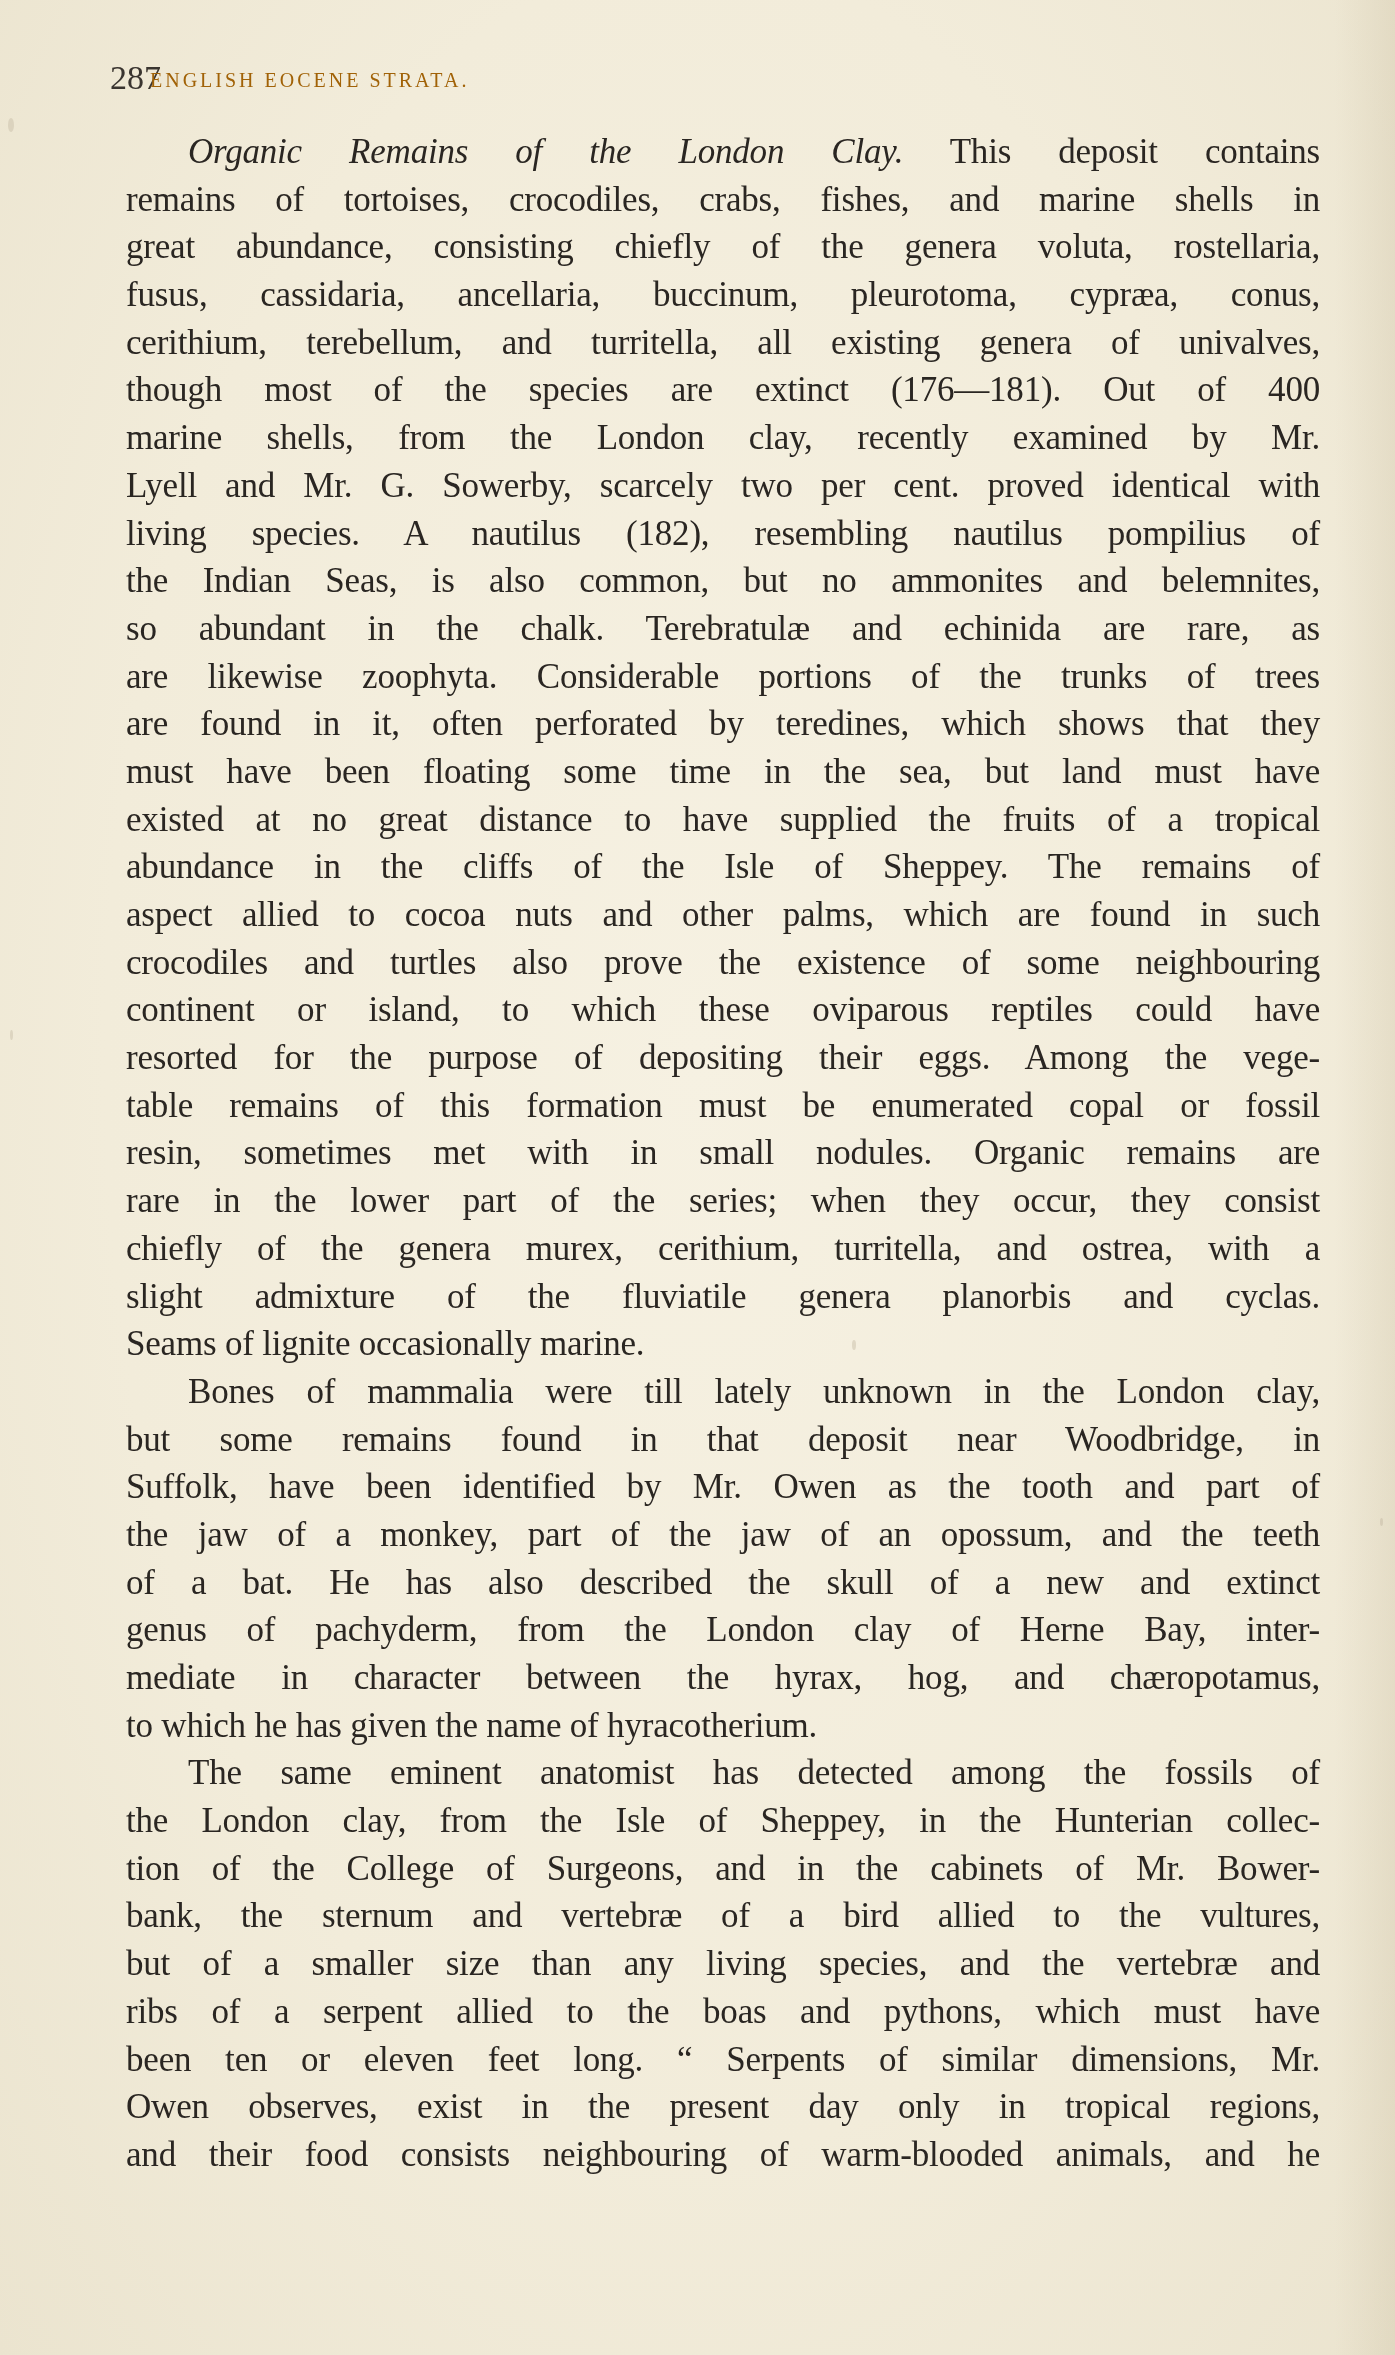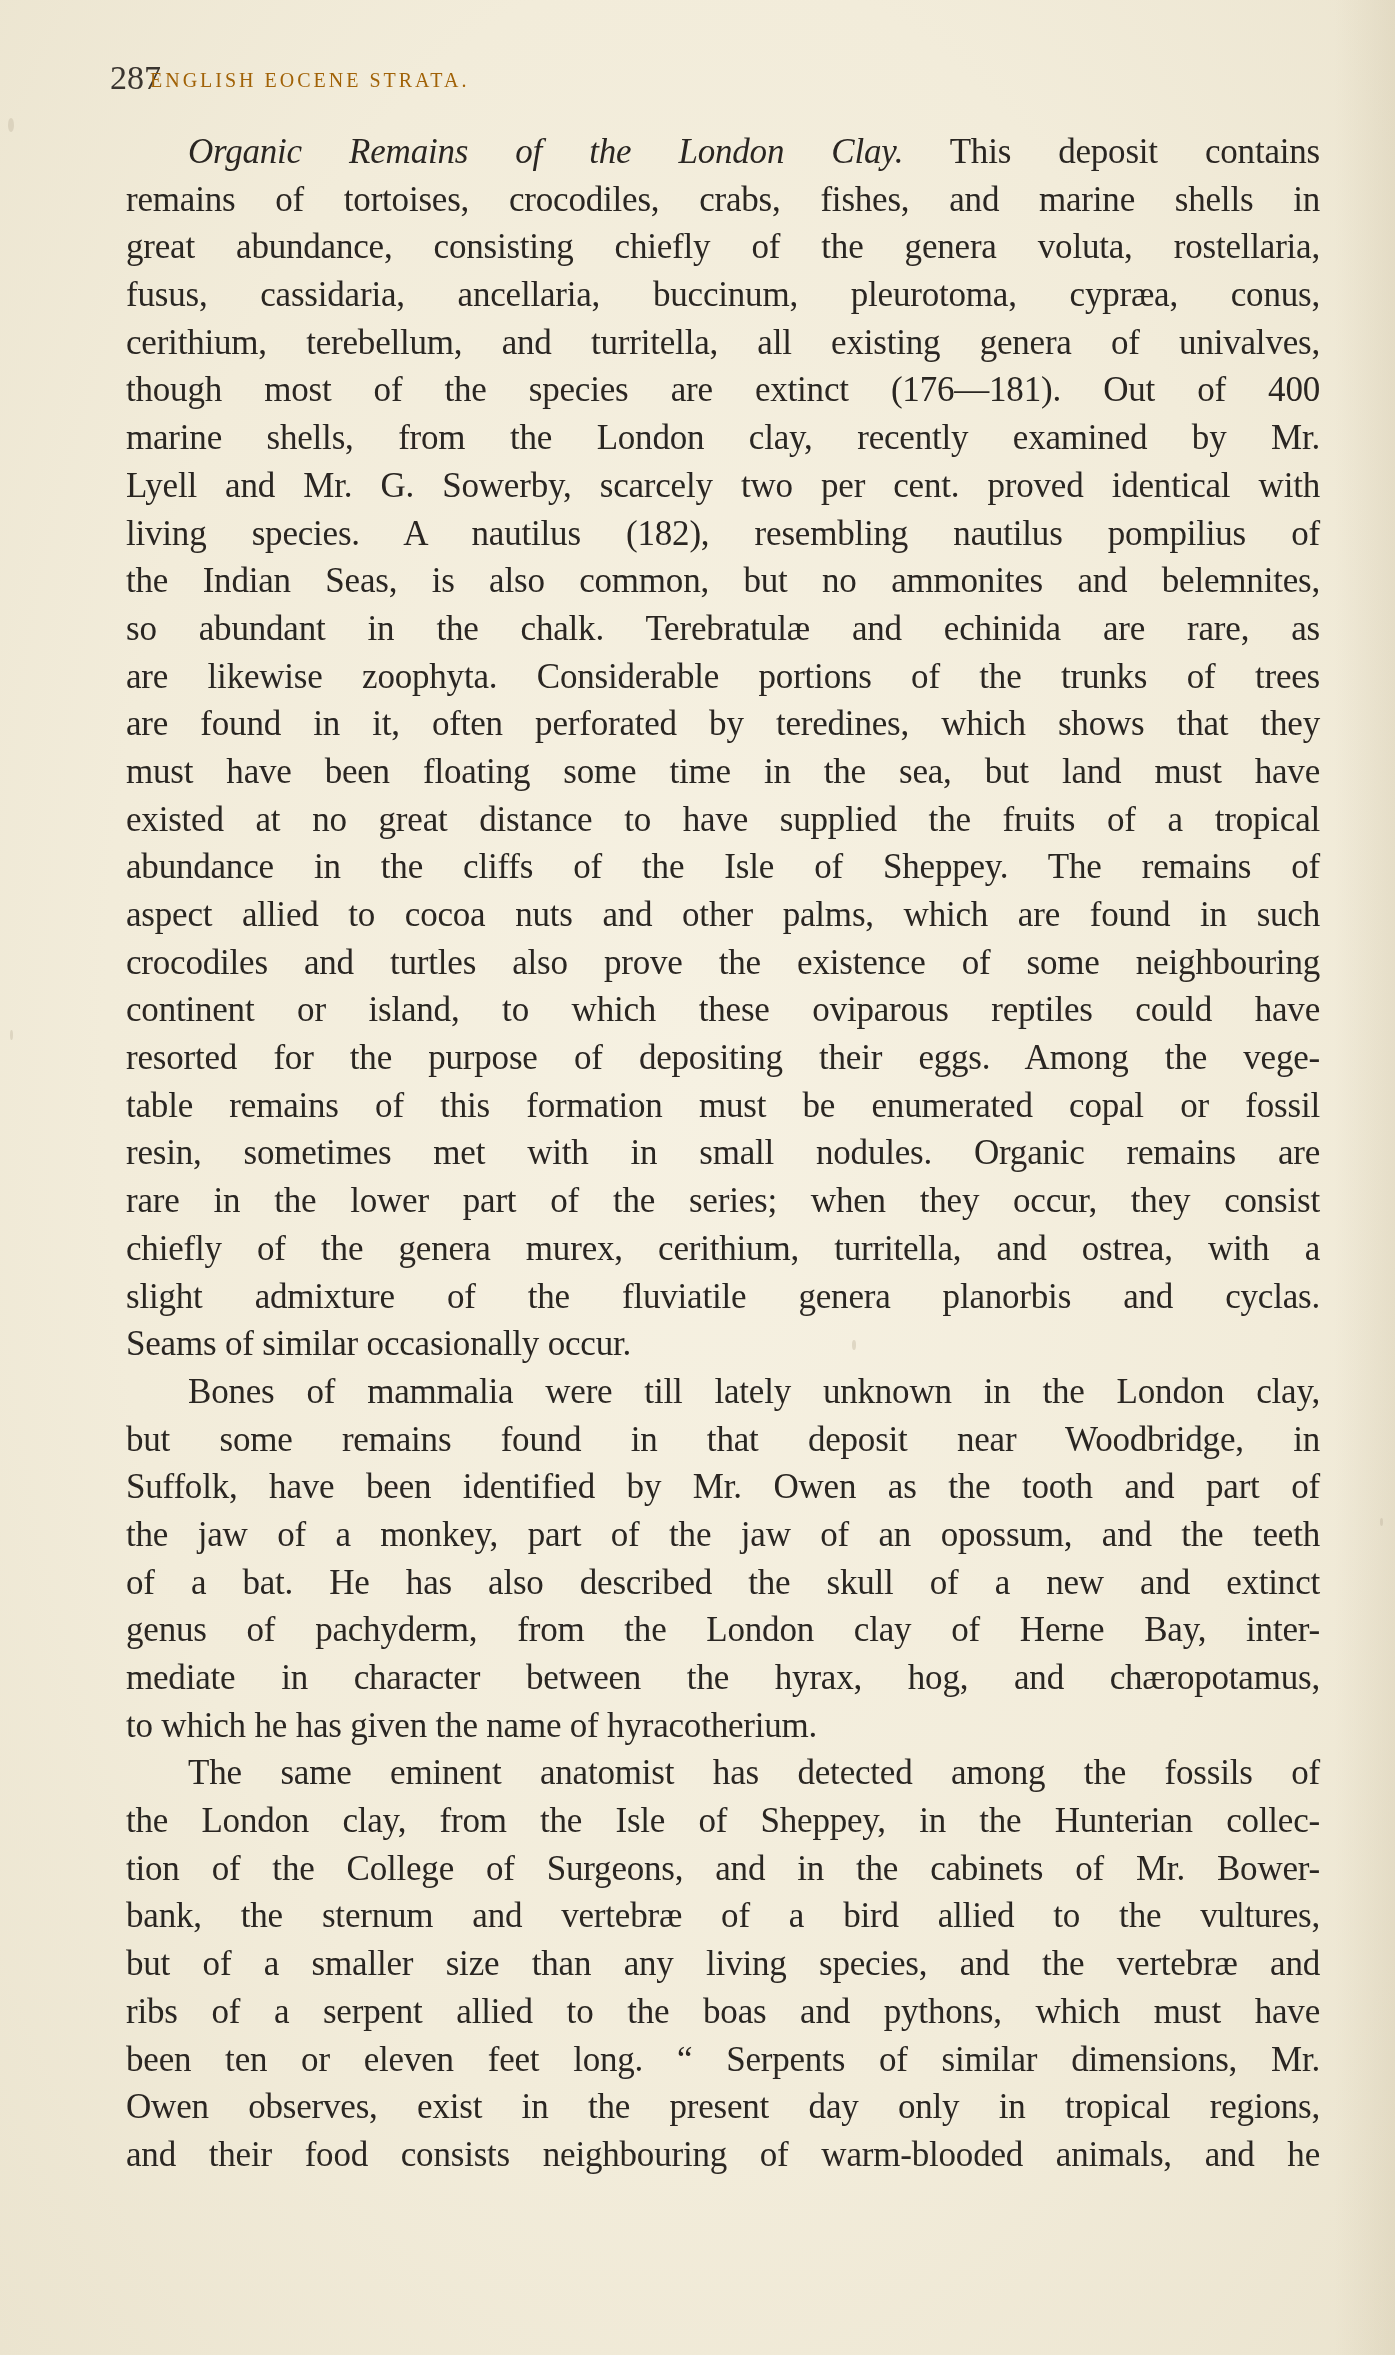--- a/index.html
+++ b/index.html
@@ -81,21 +81,21 @@
     <span class="line">abundance in the cliffs of the Isle of Sheppey. The remains of</span>
     <span class="line">aspect allied to cocoa nuts and other palms, which are found in such</span>
     <span class="line">crocodiles and turtles also prove the existence of some neighbouring</span>
     <span class="line">continent or island, to which these oviparous reptiles could have</span>
     <span class="line">resorted for the purpose of depositing their eggs. Among the vege-</span>
     <span class="line">table remains of this formation must be enumerated copal or fossil</span>
     <span class="line">resin, sometimes met with in small nodules. Organic remains are</span>
     <span class="line">rare in the lower part of the series; when they occur, they consist</span>
     <span class="line">chiefly of the genera murex, cerithium, turritella, and ostrea, with a</span>
     <span class="line">slight admixture of the fluviatile genera planorbis and cyclas.</span>
-    <span class="line last">Seams of similar occasionally occur.</span>
+    <span class="line last">Seams of lignite occasionally marine.</span>
   </div>
 
   <div>
     <span class="line indent">Bones of mammalia were till lately unknown in the London clay,</span>
     <span class="line">but some remains found in that deposit near Woodbridge, in</span>
     <span class="line">Suffolk, have been identified by Mr. Owen as the tooth and part of</span>
     <span class="line">the jaw of a monkey, part of the jaw of an opossum, and the teeth</span>
     <span class="line">of a bat. He has also described the skull of a new and extinct</span>
     <span class="line">genus of pachyderm, from the London clay of Herne Bay, inter-</span>
     <span class="line">mediate in character between the hyrax, hog, and chæropotamus,</span>

